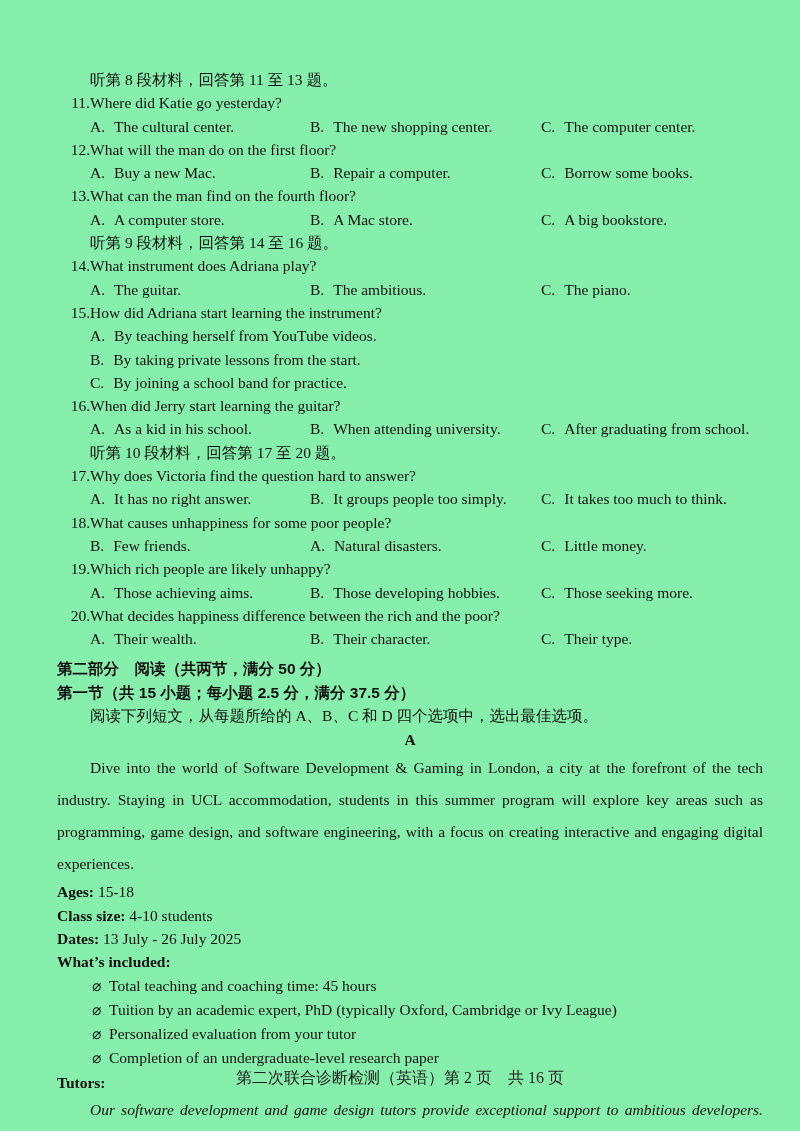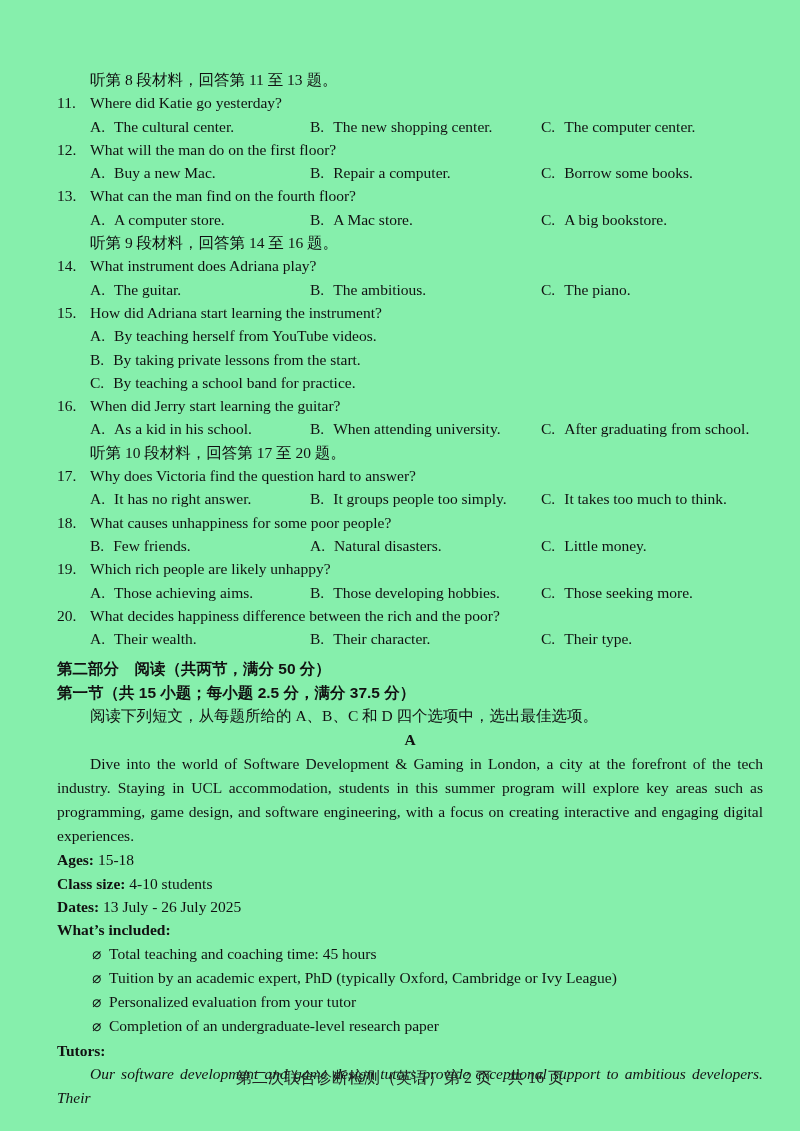--- a/index.html
+++ b/index.html
@@ -15,21 +15,21 @@
   }
   .content {
     position: absolute;
     left: 57px;
     top: 68px;
     width: 706px;
   }
   .line { line-height: 23.3px; }
   .indent { padding-left: 33px; }
   .q-line { display: flex; line-height: 23.3px; }
-  .q-num { flex: 0 0 33px; }
+  .q-num { flex: 0 0 33px; text-align: right; }
   .q-text { flex: 1 1 auto; }
   .opt-row {
     display: grid;
     grid-template-columns: 220px 231px 1fr;
     padding-left: 33px;
     line-height: 23.3px;
   }
   .opt-label { display: inline-block; margin-right: 9px; }
   .cn-bold {
     font-weight: 700;
@@ -39,21 +39,21 @@
   .part2-gap { margin-top: 7px; }
   .passage-label {
     text-align: center;
     font-weight: 700;
     line-height: 24px;
     margin-top: 1px;
   }
   .para {
     text-align: justify;
     text-indent: 33px;
-    line-height: 24px;
+    line-height: 32px;
   }
   .para-last { text-align-last: justify; }
   .detail-line { line-height: 23.3px; }
   .detail-line b, .bold-label { font-weight: 700; }
   .bullet-line { padding-left: 35px; line-height: 23.3px; }
   .bullet-glyph {
     font-family: "DejaVu Sans", sans-serif;
     margin-right: 8px;
     font-size: 15px;
   }
@@ -117,21 +117,21 @@
       <span><span class="opt-label">B.</span><span>The ambitious.</span></span>
       <span><span class="opt-label">C.</span><span>The piano.</span></span>
     </div>
 
     <div class="q-line">
       <span class="q-num">15.</span>
       <span class="q-text">How did Adriana start learning the instrument?</span>
     </div>
     <div class="line indent"><span class="opt-label">A.</span><span>By teaching herself from YouTube videos.</span></div>
     <div class="line indent"><span class="opt-label">B.</span><span>By taking private lessons from the start.</span></div>
-    <div class="line indent"><span class="opt-label">C.</span><span>By teaching a school band for practice.</span></div>
+    <div class="line indent"><span class="opt-label">C.</span><span>By joining a school band for practice.</span></div>
 
     <div class="q-line">
       <span class="q-num">16.</span>
       <span class="q-text">When did Jerry start learning the guitar?</span>
     </div>
     <div class="opt-row">
       <span><span class="opt-label">A.</span><span>As a kid in his school.</span></span>
       <span><span class="opt-label">B.</span><span>When attending university.</span></span>
       <span><span class="opt-label">C.</span><span>After graduating from school.</span></span>
     </div>

